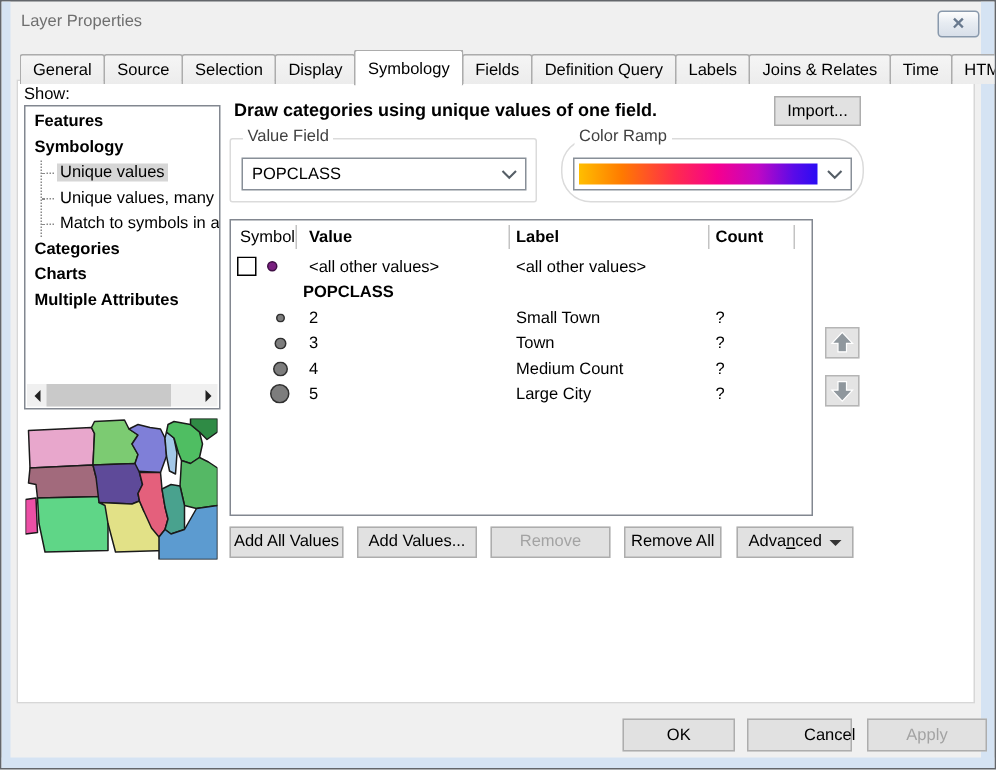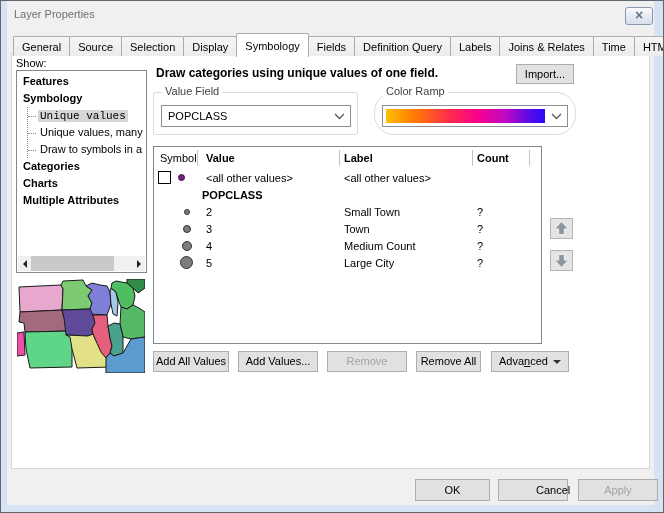--- a/index.html
+++ b/index.html
@@ -50,21 +50,21 @@
     position:absolute; left:4px; top:16px; width:131px; height:203px;
     border:1px solid #828790; background:#fff; overflow:hidden;
   }
   .tree { position:absolute; left:0; top:2px; right:0; }
   .tree-item { height:17px; line-height:17px; white-space:nowrap; overflow:hidden; padding-left:6px; }
   .tree-item.bold { font-weight:bold; }
   .tree-children { margin-left:10px; border-left:1px dotted #8a8a8a; }
   .tree-child { height:17px; line-height:17px; white-space:nowrap; overflow:hidden; }
   .connector { display:inline-block; width:8px; border-top:1px dotted #8a8a8a; vertical-align:middle; margin-right:2px; }
   .tree-child .lbl { padding:0 2px; }
-  .tree-child .lbl.selected { background:#D6D6D6;font-family:Liberation Mono, monospace; }
+  .tree-child .lbl.selected { background:#D6D6D6; }
 
   .hscroll { position:absolute; left:1px; right:1px; bottom:1px; height:15px; background:#F0F0F0; }
   .hs-arrow { position:absolute; top:0; width:13px; height:15px; display:flex; align-items:center; justify-content:center; }
   .hs-arrow.left { left:0; } .hs-arrow.right { right:0; }
   .tri-left  { width:0; height:0; border-top:4px solid transparent; border-bottom:4px solid transparent; border-right:4px solid #222; }
   .tri-right { width:0; height:0; border-top:4px solid transparent; border-bottom:4px solid transparent; border-left:4px solid #222; }
   .hs-thumb { position:absolute; left:13px; top:0; bottom:0; width:83px; background:#C9C9C9; }
 
   .map-preview { position:absolute; left:5px; top:225px; width:128px; height:94px; }
 
@@ -174,21 +174,21 @@
 
     <div class="show-label">Show:</div>
 
     <div class="tree-box">
       <div class="tree">
         <div class="tree-item bold">Features</div>
         <div class="tree-item bold">Symbology</div>
         <div class="tree-children">
           <div class="tree-child"><span class="connector"></span><span class="lbl selected">Unique values</span></div>
           <div class="tree-child"><span class="connector"></span><span class="lbl">Unique values, many</span></div>
-          <div class="tree-child"><span class="connector"></span><span class="lbl">Draw to symbols in a</span></div>
+          <div class="tree-child"><span class="connector"></span><span class="lbl">Match to symbols in a</span></div>
         </div>
         <div class="tree-item bold">Categories</div>
         <div class="tree-item bold">Charts</div>
         <div class="tree-item bold">Multiple Attributes</div>
       </div>
       <div class="hscroll">
         <div class="hs-arrow left">
             <div class="tri-left"></div>
           </div>
         <div class="hs-thumb"></div>

